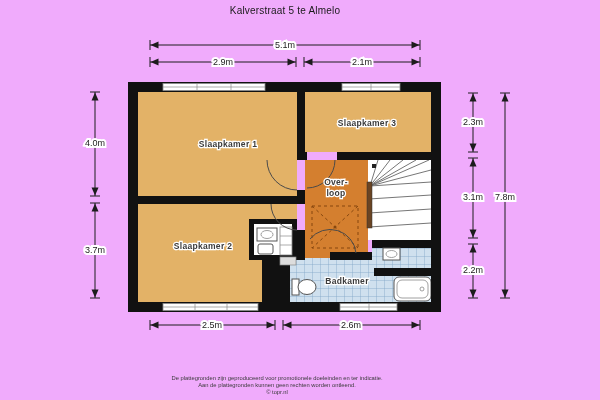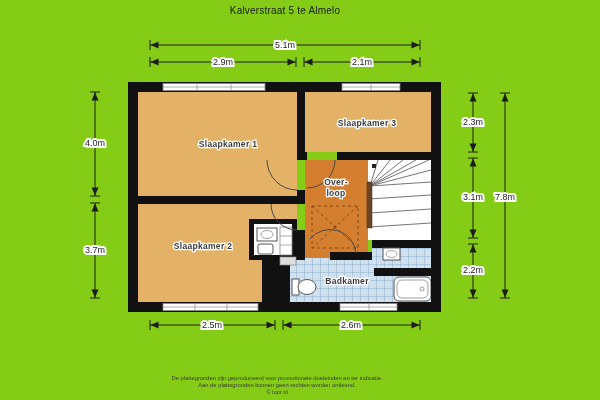--- a/index.html
+++ b/index.html
@@ -1,16 +1,16 @@
 <!DOCTYPE html>
 <html><head>
 <meta charset="utf-8">
 <style>
   html,body{margin:0;padding:0;background:#fff;}
-  .page{position:relative;width:600px;height:400px;background:#84cc16;overflow:hidden;
+  .page{position:relative;width:600px;height:400px;background:#f0abfc;overflow:hidden;
         font-family:"Liberation Sans","DejaVu Sans",sans-serif;}
   svg text{font-family:"Liberation Sans","DejaVu Sans",sans-serif;}
   .title-text{font-size:10px;fill:#1a1a1a;text-anchor:middle;letter-spacing:.2px;}
   .room-label{font-size:8.5px;font-weight:bold;fill:#3b3b3b;stroke:#ffffff;stroke-width:2.5px;
               paint-order:stroke;text-anchor:middle;letter-spacing:.3px;}
   .dim-label{font-size:9px;fill:#1c1c1c;stroke:#ffffff;stroke-width:4px;paint-order:stroke;
              text-anchor:middle;}
   .dim-line{stroke:#1c1c1c;stroke-width:1;fill:none;}
   .footer-text{font-size:5.8px;fill:#3a3a3a;text-anchor:middle;}
   .wall{fill:#111111;}

